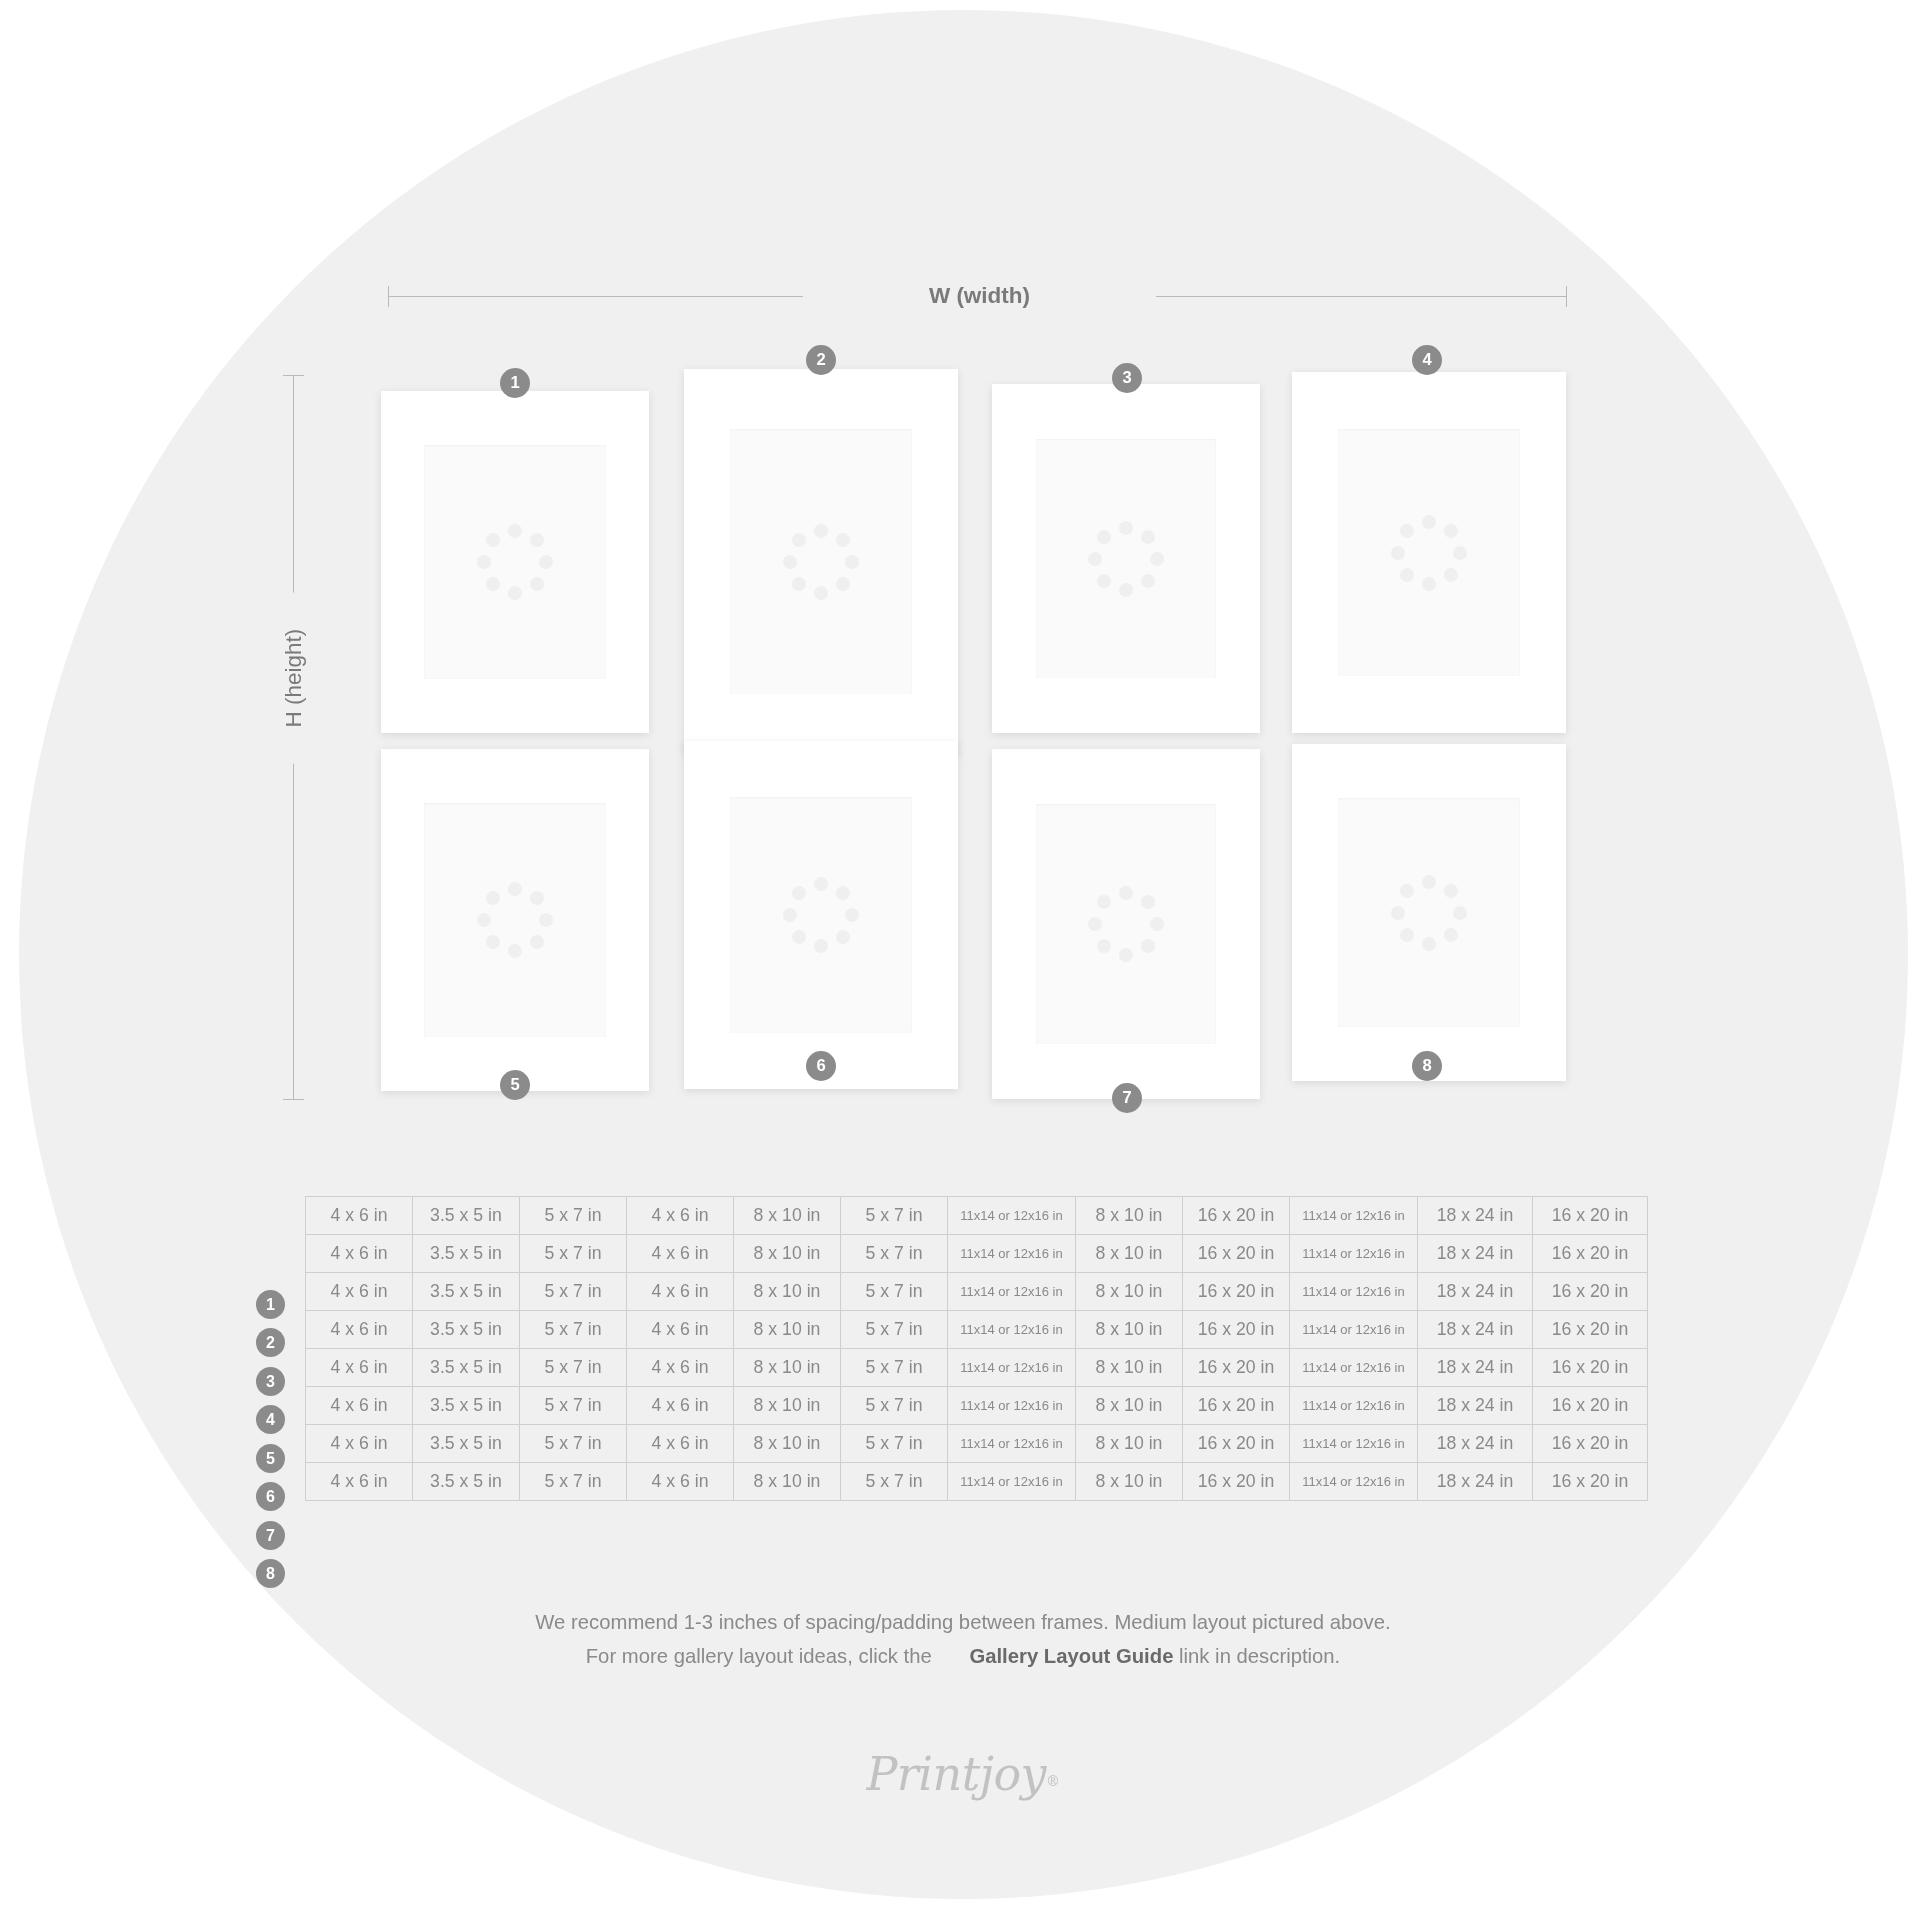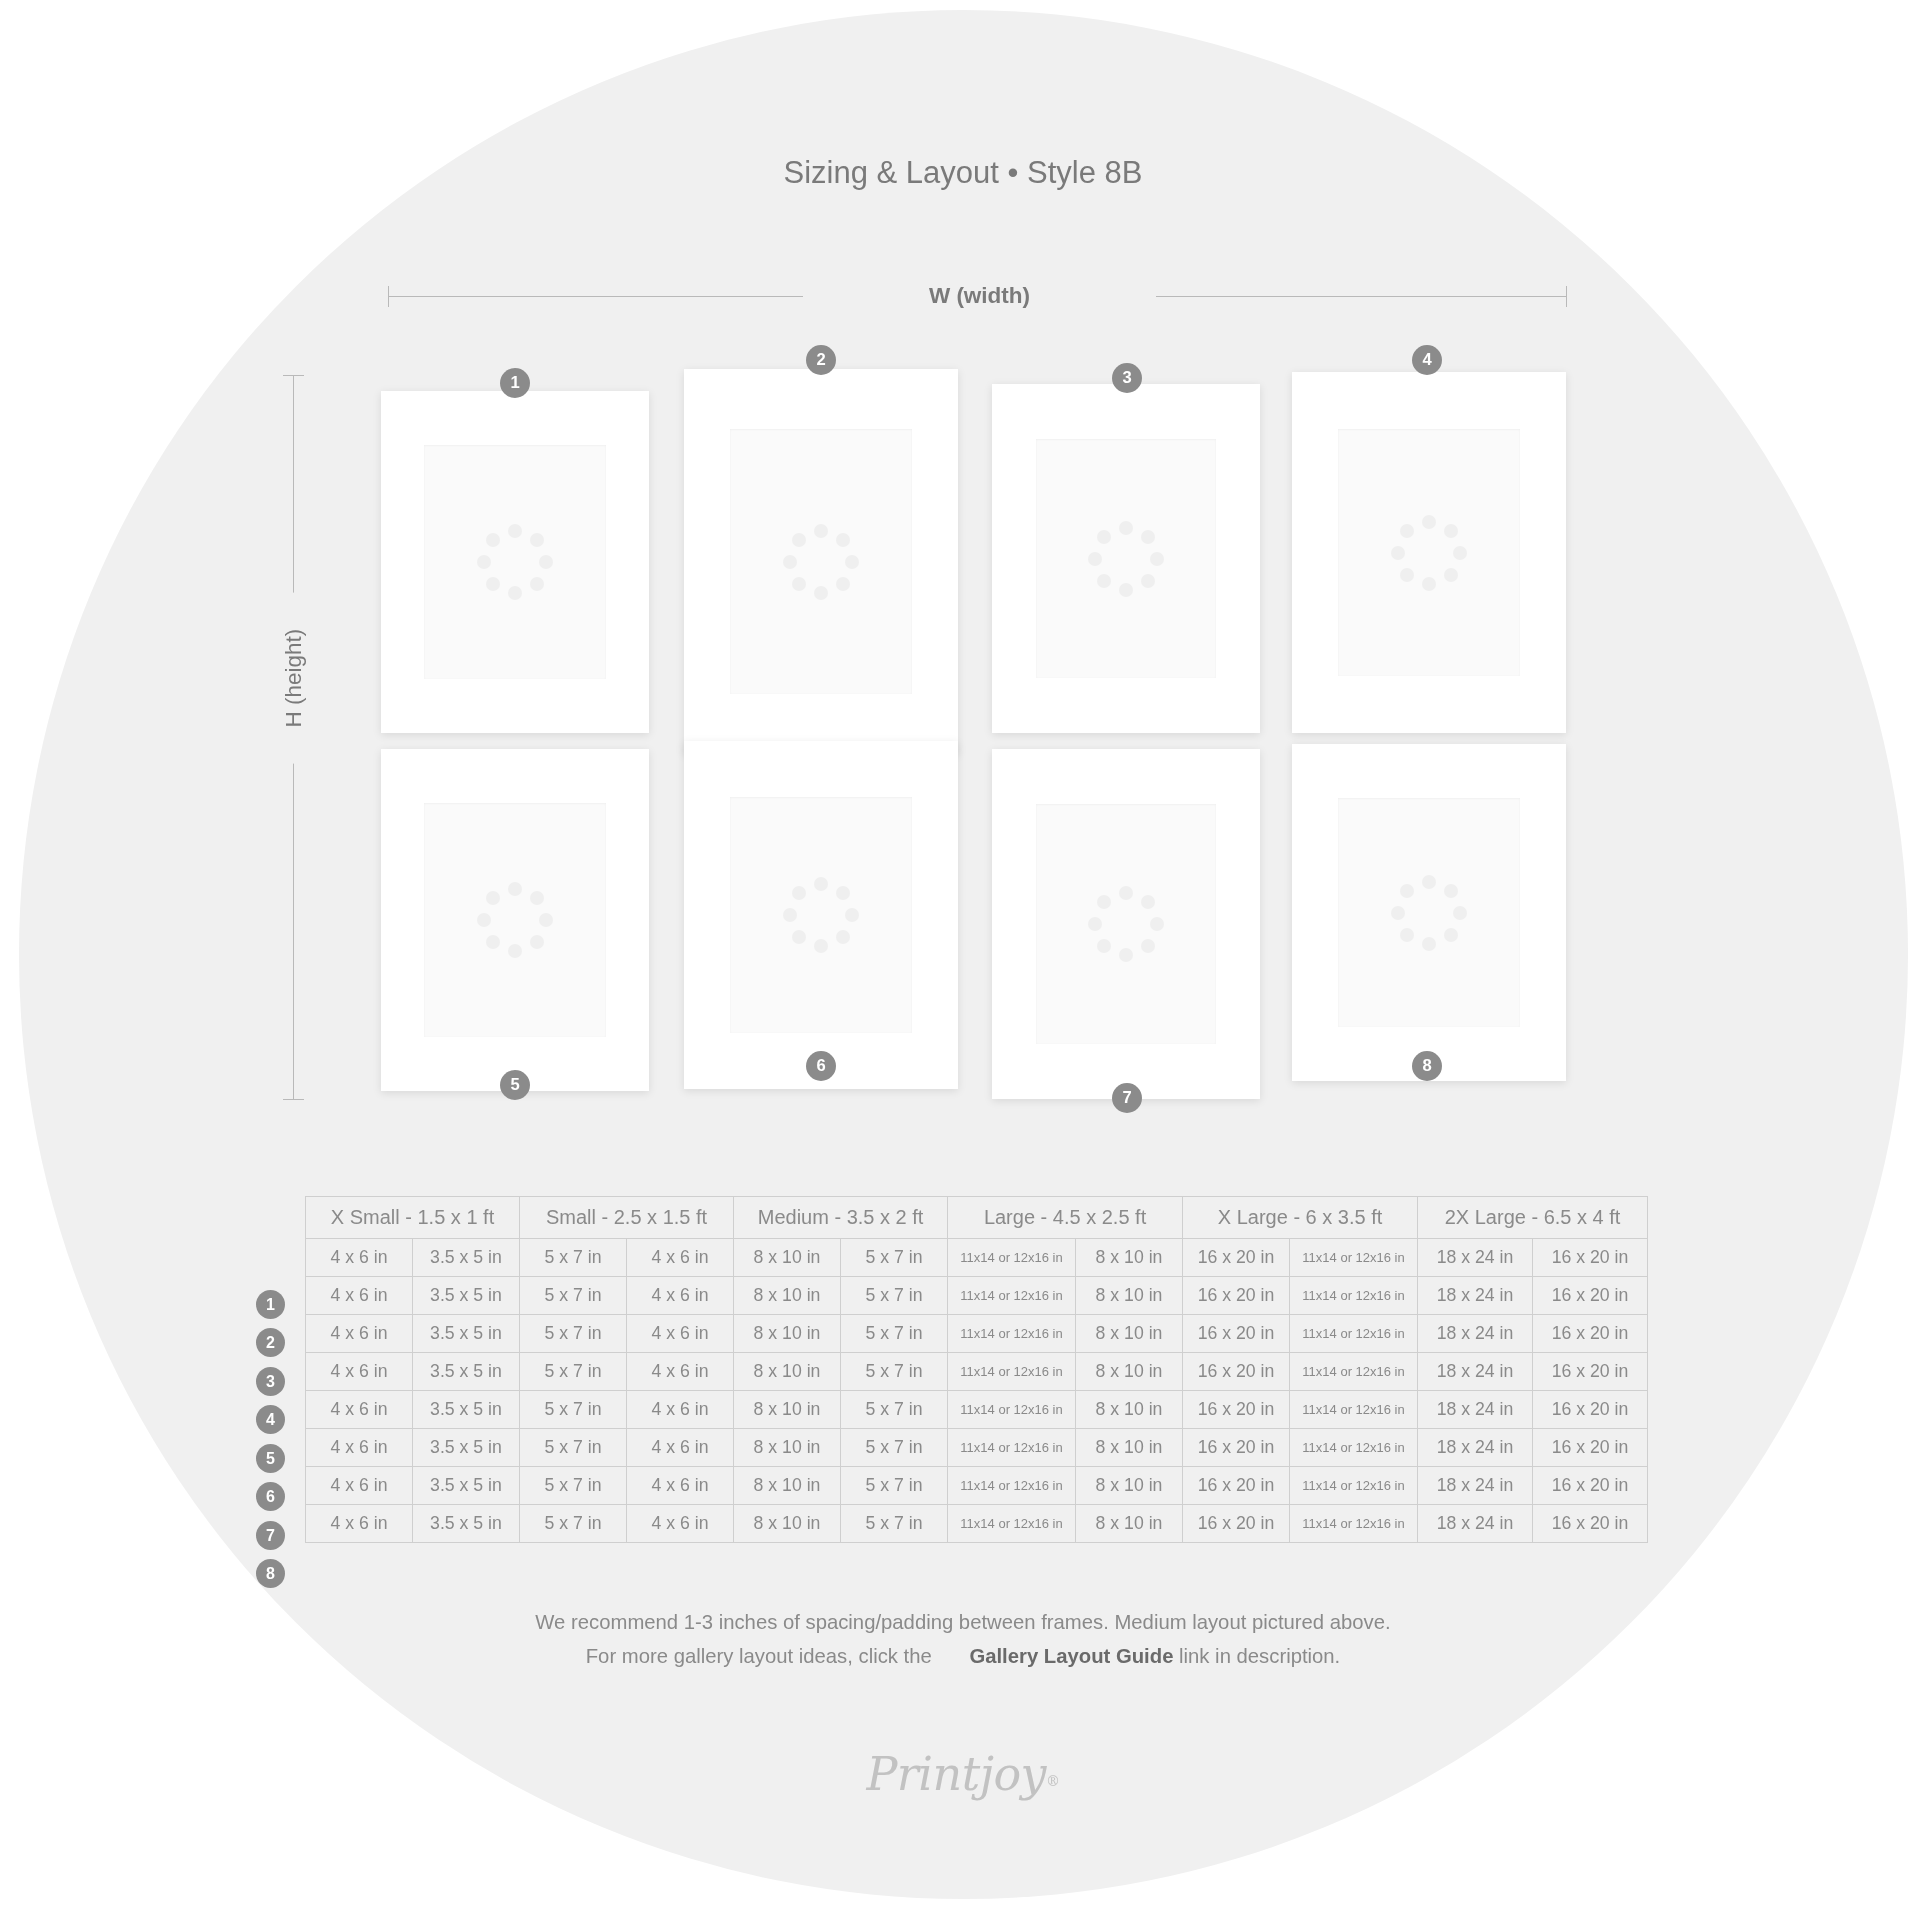--- a/index.html
+++ b/index.html
@@ -262,21 +262,20 @@
     color: #c2c2c2;
   }
 </style>
 </head>
 <body>
 
 <div class="stage">
 
   <div class="bg-circle"></div>
 
-  <div class="title-sub">Sizing &amp; Layout • Style 8B</div>
 
   <div class="wdim">
     <span class="cap-l"></span>
     <span class="cap-r"></span>
   </div>
   <div class="wdim-label">W (width)</div>
 
   <div class="hdim">
     <span class="cap-t"></span>
     <span class="cap-b"></span>
@@ -448,28 +447,20 @@
         <col style="width:107px">
           <col style="width:107px">
         <col style="width:128px">
           <col style="width:107px">
         <col style="width:107px">
           <col style="width:128px">
         <col style="width:115px">
           <col style="width:115px">
       </colgroup>
       <thead>
-        <tr>
-          <th class="grp-head" colspan="2">X Small - 1.5 x 1 ft</th>
-          <th class="grp-head" colspan="2">Small - 2.5 x 1.5 ft</th>
-          <th class="grp-head" colspan="2">Medium - 3.5 x 2 ft</th>
-          <th class="grp-head" colspan="2">Large - 4.5 x 2.5 ft</th>
-          <th class="grp-head" colspan="2">X Large - 6 x 3.5 ft</th>
-          <th class="grp-head" colspan="2">2X Large - 6.5 x 4 ft</th>
-        </tr>
       </thead>
       <tbody>
         <tr>
           <td class="cell">4 x 6 in</td>
           <td class="cell">3.5 x 5 in</td>
           <td class="cell">5 x 7 in</td>
           <td class="cell">4 x 6 in</td>
           <td class="cell">8 x 10 in</td>
           <td class="cell">5 x 7 in</td>
           <td class="cell small">11x14 or 12x16 in</td>

